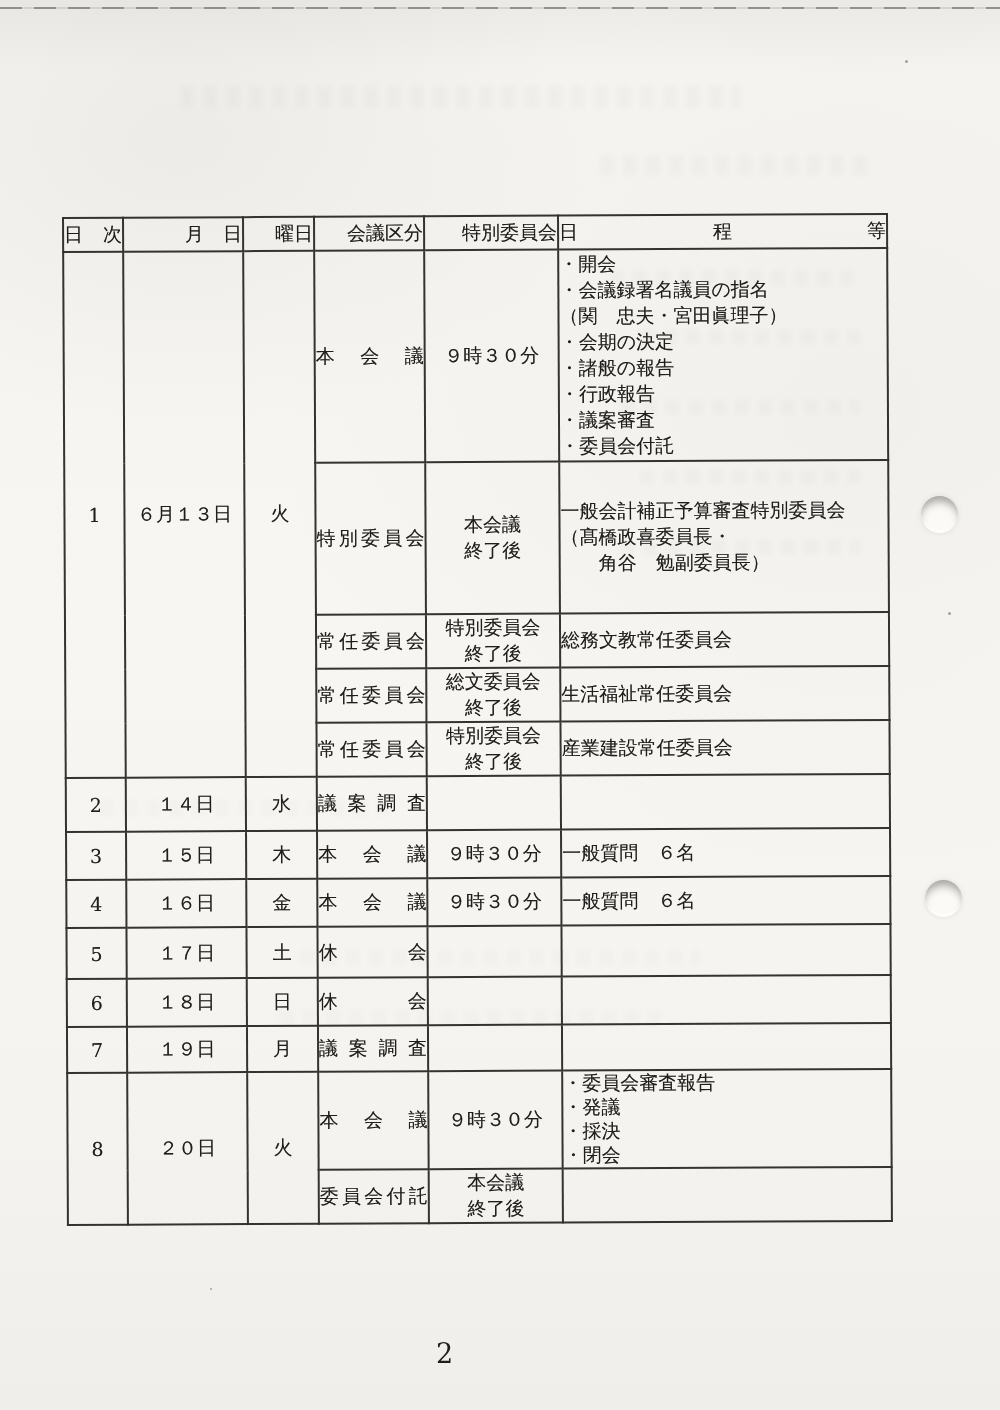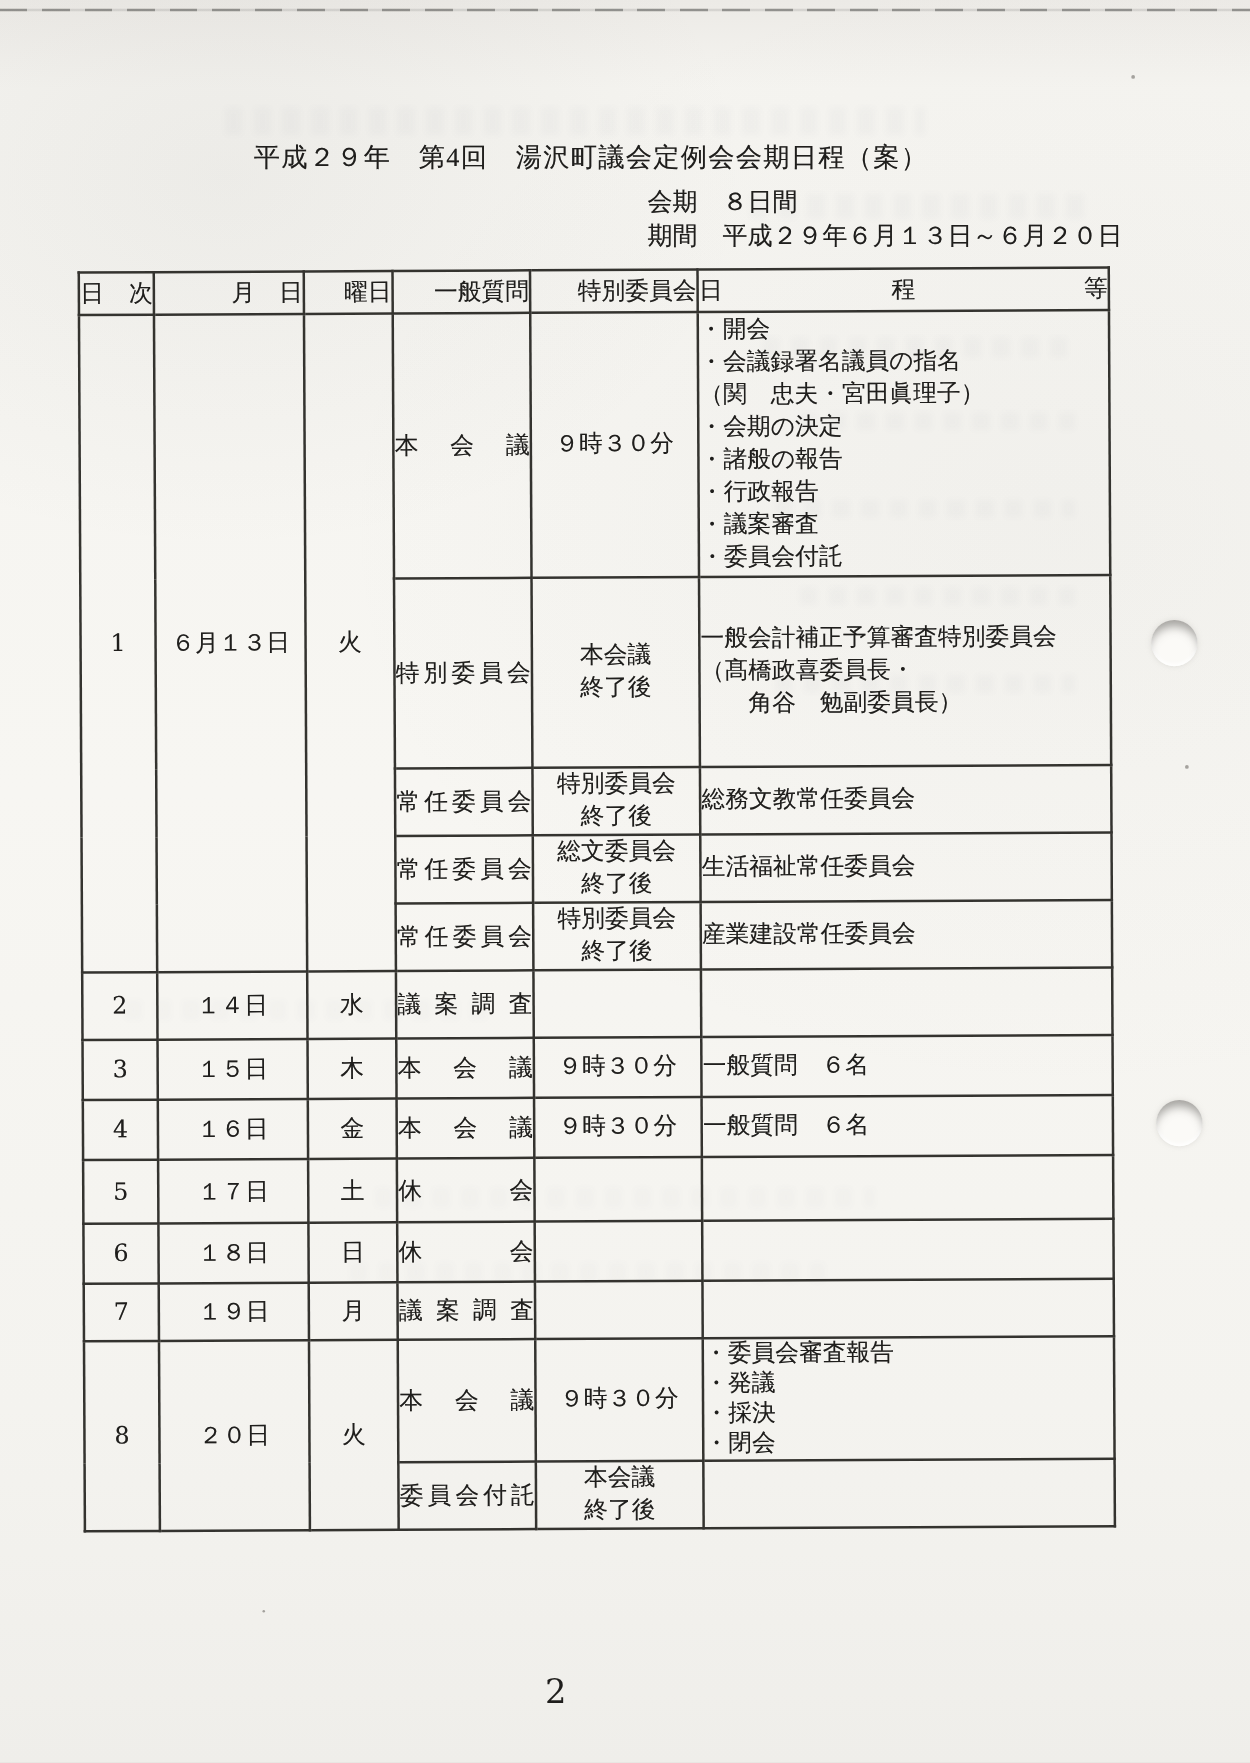--- a/index.html
+++ b/index.html
@@ -103,46 +103,37 @@
   <div class="smudge" style="left:620px;top:540px;width:240px;height:14px;"></div>
   <div class="smudge" style="left:100px;top:800px;width:300px;height:16px;opacity:.04;"></div>
   <div class="smudge" style="left:300px;top:950px;width:400px;height:16px;opacity:.04;"></div>
   <div class="smudge" style="left:280px;top:1010px;width:380px;height:16px;opacity:.04;"></div>
   <div class="hole" style="left:921px;top:496px;"></div>
   <div class="hole" style="left:925px;top:880px;"></div>
   <div class="speck" style="left:905px;top:60px;"></div>
   <div class="speck" style="left:948px;top:612px;"></div>
   <div class="speck" style="left:210px;top:1288px;width:2px;height:2px;"></div>
 
-  <div class="title">平成２９年　第4回　湯沢町議会定例会会期日程（案）</div>
-
-  <div class="meta">
-    <div>
-      <span class="lbl">会期</span><span>８日間</span>
-    </div>
-    <div>
-      <span class="lbl">期間</span><span>平成２９年６月１３日～６月２０日</span>
-    </div>
-  </div>
+
 
   <table class="sched">
     <colgroup>
       <col style="width:60px">
         <col style="width:120px">
         <col style="width:71px">
       <col style="width:110px">
         <col style="width:134px">
         <col style="width:329px">
     </colgroup>
     <thead>
       <tr>
           <th class="th-0">日次</th>
           <th class="th-1">月　日</th>
           <th class="th-2">曜日</th>
-          <th class="th-3">一般質問</th>
+          <th class="th-3">会議区分</th>
           <th class="th-4">特別委員会</th>
           <th class="th-5">日程等</th>
         </tr>
     </thead>
     <tbody>
         <tr class="rh-0-0">
           <td class="day-number-cell" rowspan="5">1</td>
           <td class="date-cell" rowspan="5">６月１３日</td>
           <td class="weekday-cell" rowspan="5">火</td>
           <td class="type-cell">

